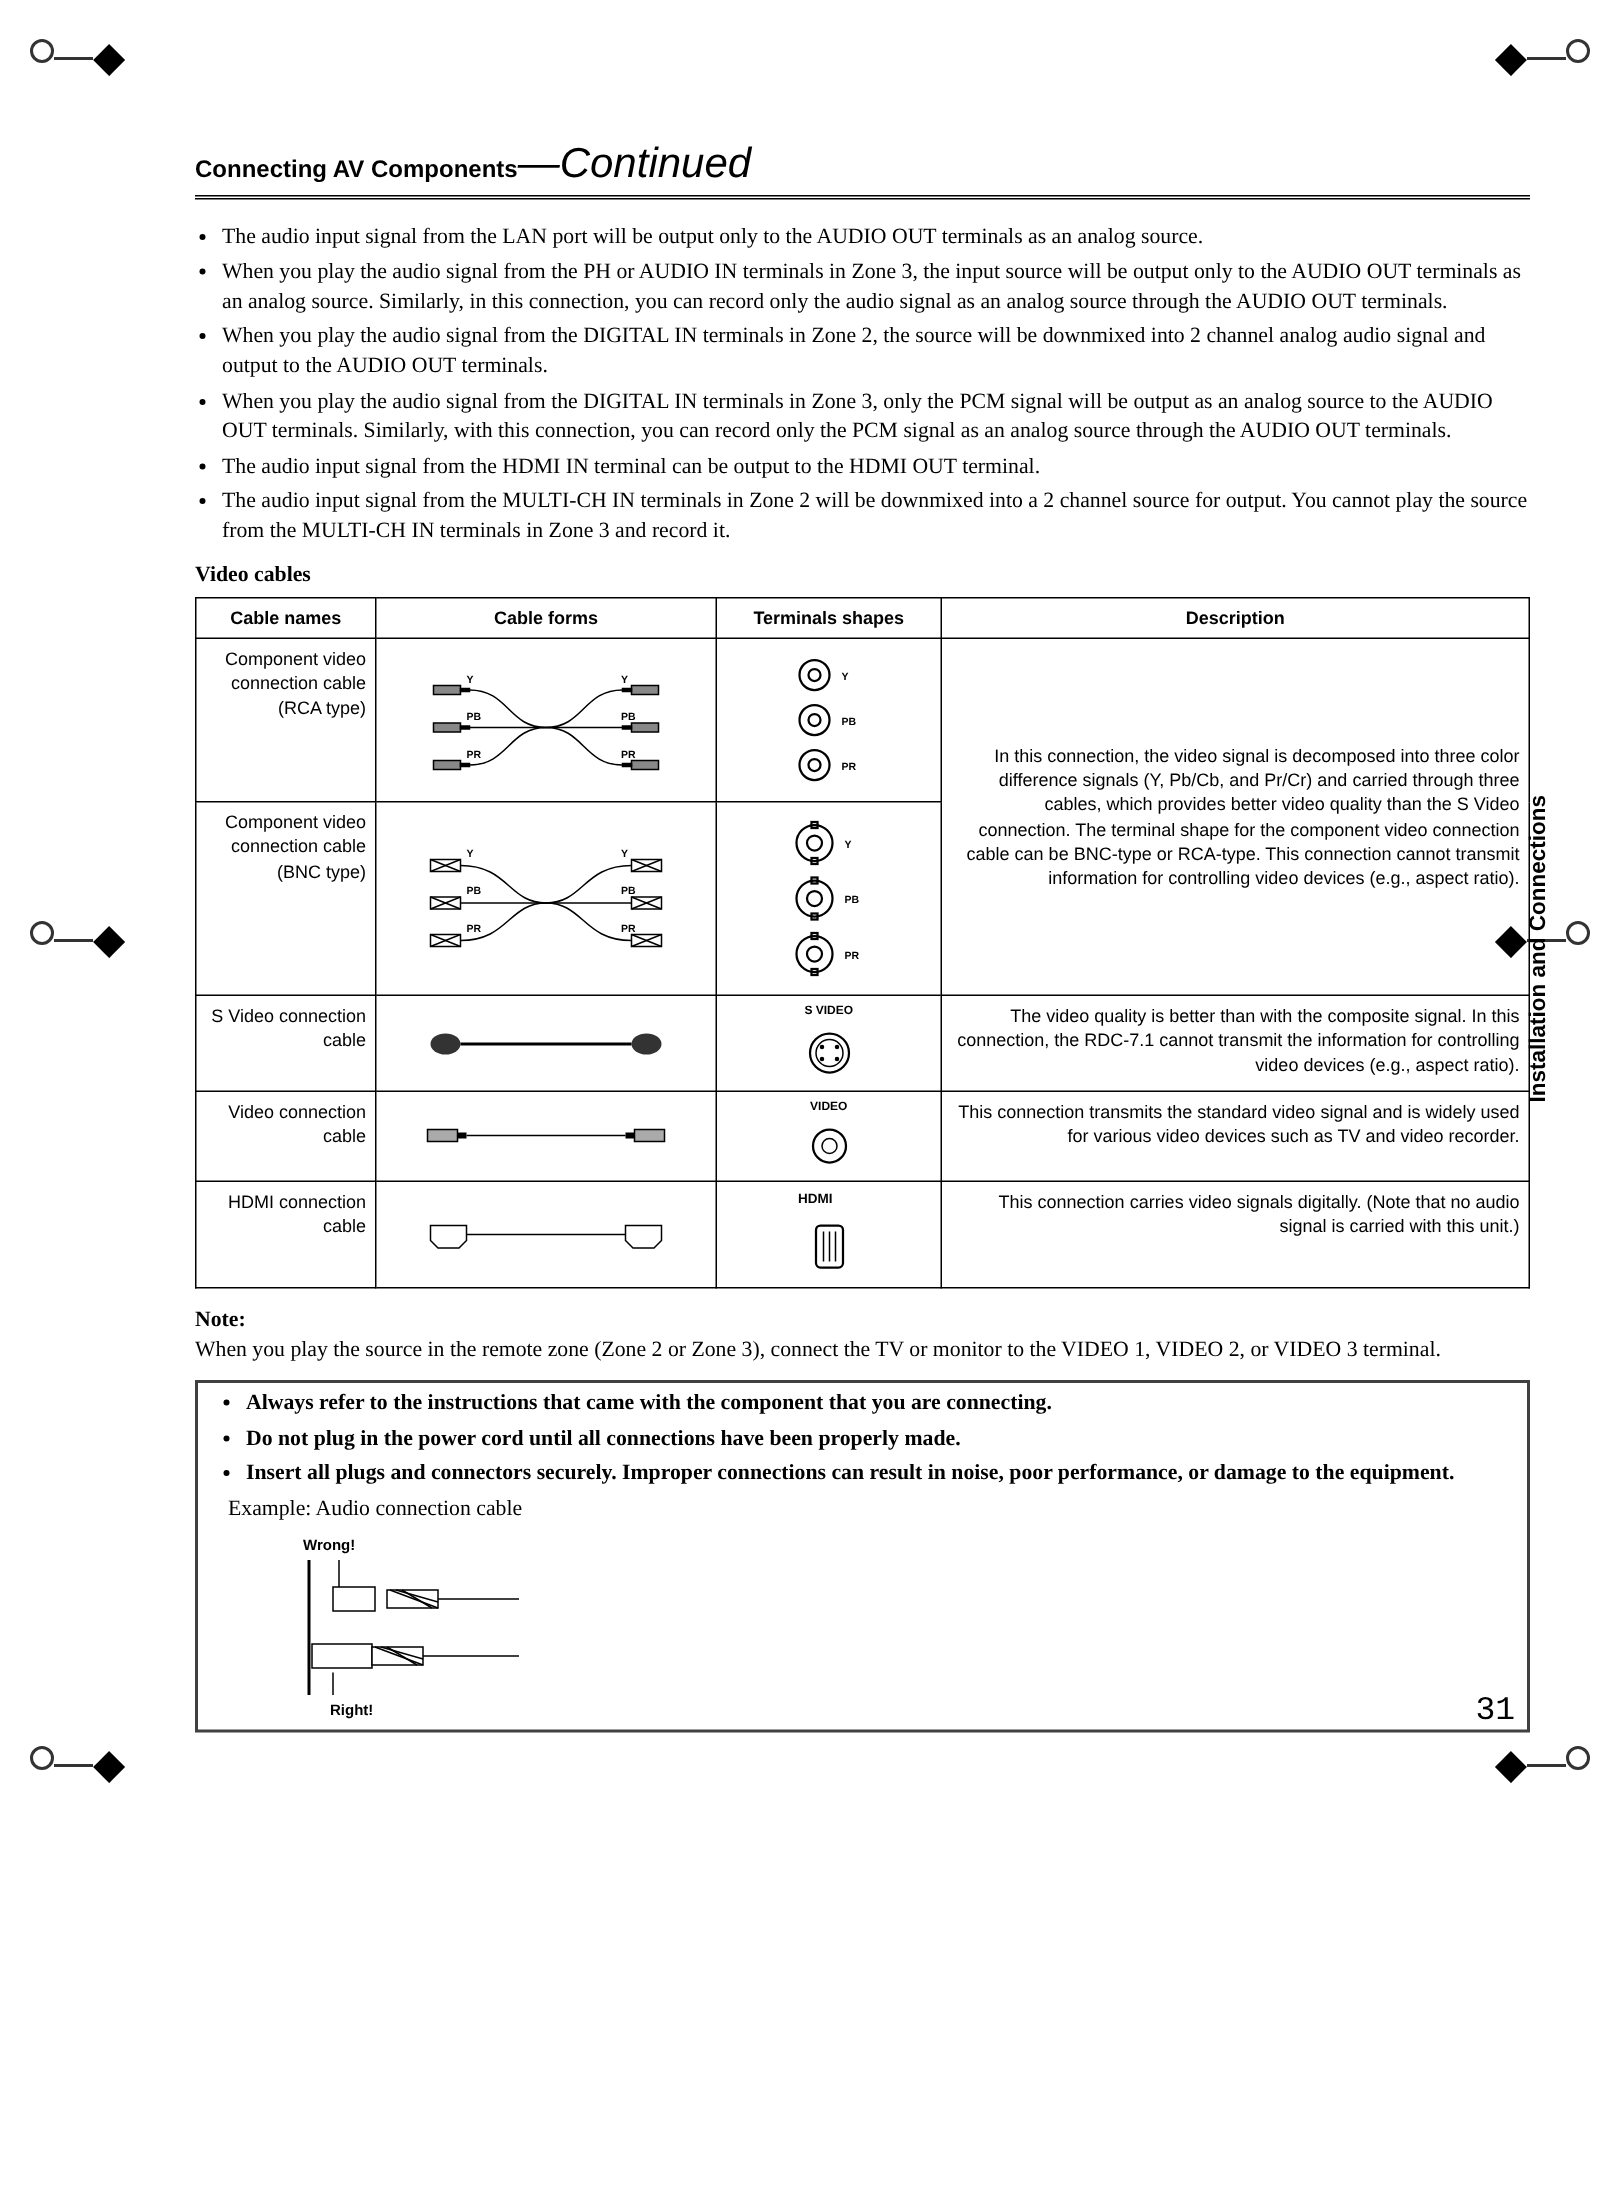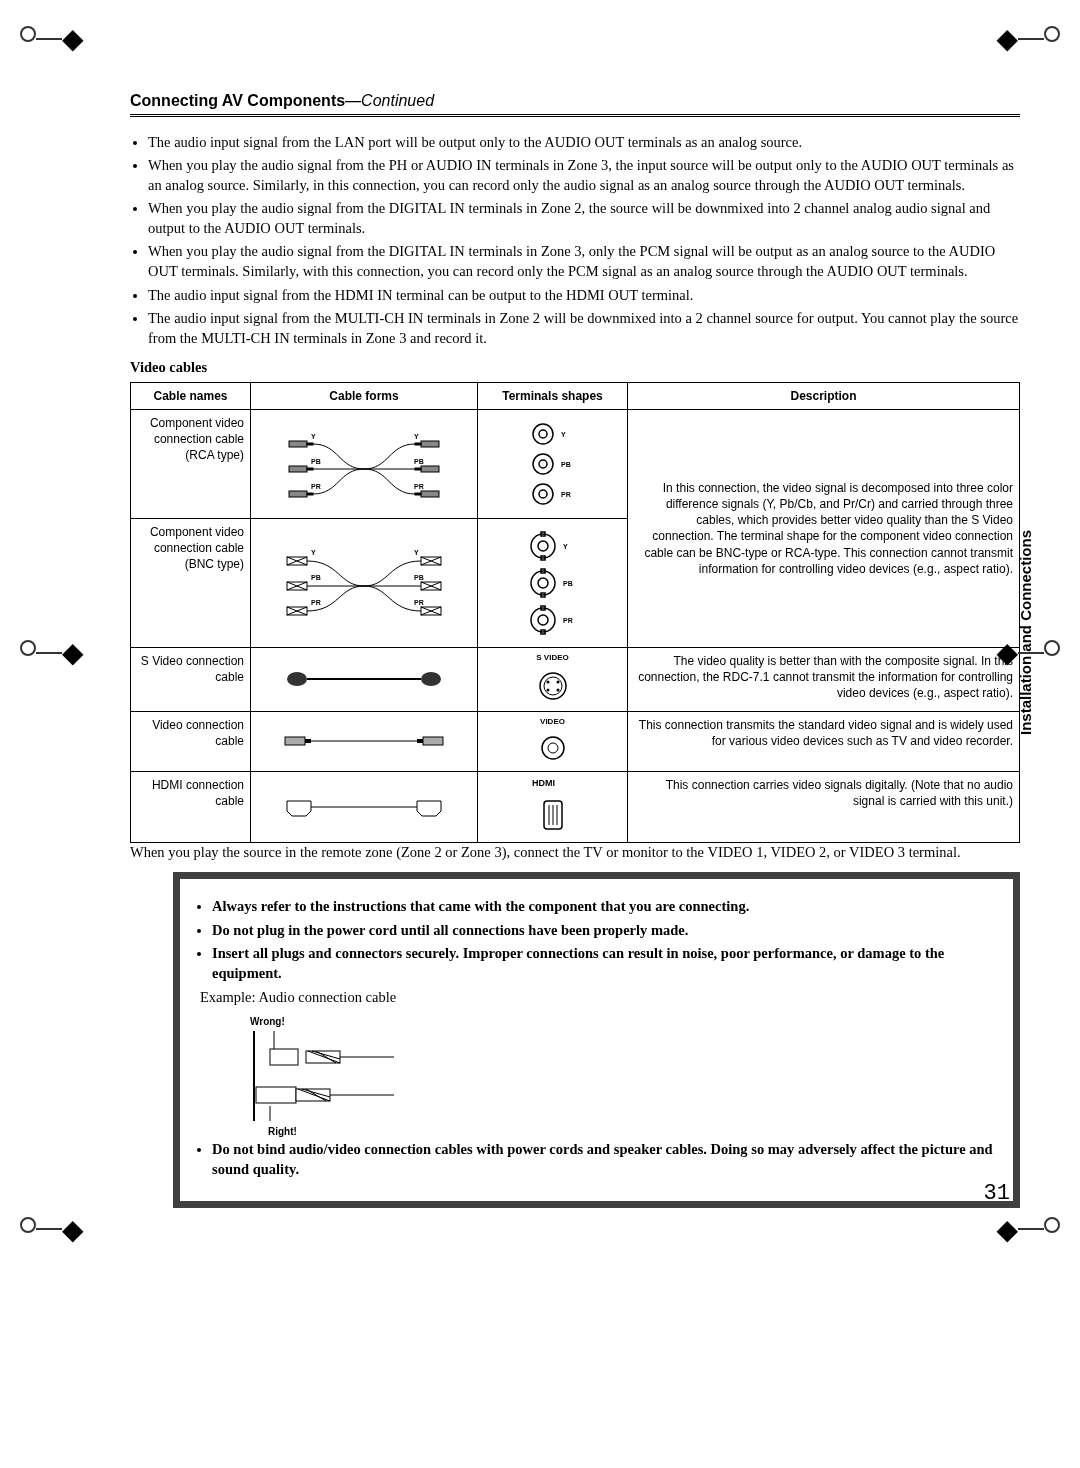--- a/index.html
+++ b/index.html
@@ -32,45 +32,44 @@
   .crop-bl { bottom:20px; left:20px; }
   .crop-br { bottom:20px; right:20px; }
   .crop-ml { top:50%; left:20px; }
   .crop-mr { top:50%; right:20px; }
   .section-head {
     border-bottom: 3px double #000;
     padding-bottom: 2px;
     margin-bottom: 16px;
   }
   .section-title { font-size: 16px; font-weight: bold; font-family: Arial, Helvetica, sans-serif; }
-  .section-sub { font-size: 16px; font-style: italic; font-family: Arial, Helvetica, sans-serif; font-weight: normal;}
+  .section-sub { font-size: 28px; font-style: italic; font-family: Arial, Helvetica, sans-serif; font-weight: normal;}
   ul.bullets { margin: 0 0 8px 0; padding-left: 18px; }
   ul.bullets li { margin-bottom: 4px; }
   .subhead { font-weight: bold; margin-top: 10px; margin-bottom: 4px; }
   table.cables {
     border-collapse: collapse;
     width: 100%;
     font-family: Arial, Helvetica, sans-serif;
     font-size: 12px;
     padding-left: 20px;
   }
   table.cables th, table.cables td {
     border: 1px solid #000;
     padding: 5px 6px;
     vertical-align: top;
     text-align: right;
   }
   table.cables th { font-weight: bold; text-align: center; }
   table.cables td.center { text-align: center; vertical-align: middle; }
   .note-head { font-weight: bold; margin-top: 12px; }
   .note-box {
-    border: 7px solid #404040;
-    padding: 18px 14px;
+    border: 2px solid #404040;
+    padding: 4px 14px;
     margin-top: 10px;
-    margin-left: 43px;
   }
   .note-box ul { margin:0; padding-left:18px; }
   .note-box li { font-weight: bold; margin-bottom: 4px; }
   .example-label { font-weight: normal; margin-left: 6px; margin-top:4px;}
   .side-tab {
     position: absolute;
     right: 44px;
     top: 530px;
     writing-mode: vertical-rl;
     transform: rotate(180deg);
@@ -302,20 +301,21 @@
           <line x1="11" y1="8" x2="11" y2="28" stroke="#000"></line>
               <line x1="15" y1="8" x2="15" y2="28" stroke="#000"></line>
               <line x1="19" y1="8" x2="19" y2="28" stroke="#000"></line>
         </svg>
       </td>
       <td>This connection carries video signals digitally. (Note that no audio signal is carried with this unit.)</td>
     </tr>
   </tbody>
     </table>
 
+  <div class="note-head">Note:</div>
   <div>When you play the source in the remote zone (Zone 2 or Zone 3), connect the TV or monitor to the VIDEO 1, VIDEO 2, or VIDEO 3 terminal.</div>
 
   <div class="note-box">
     <ul>
       <li>Always refer to the instructions that came with the component that you are connecting.</li>
       <li>Do not plug in the power cord until all connections have been properly made.</li>
       <li>Insert all plugs and connectors securely. Improper connections can result in noise, poor performance, or damage to the equipment.</li>
     </ul>
     <div class="example-label">Example: Audio connection cable</div>
     <div class="wrong-right" style="margin:4px 0 0 30px">
@@ -338,20 +338,17 @@
         <g stroke="#000">
             <line x1="74" y1="58" x2="106" y2="70"></line>
             <line x1="78" y1="58" x2="106" y2="66"></line>
             <line x1="82" y1="58" x2="102" y2="70"></line>
           </g>
         <line x1="106" y1="64" x2="170" y2="64" stroke="#000"></line>
         <line x1="46" y1="75" x2="46" y2="90" stroke="#000"></line>
       </svg>
       <span class="wrong-right-lbl" style="margin-left:44px">Right!</span>
     </div>
-    <ul>
-      <li>Do not bind audio/video connection cables with power cords and speaker cables. Doing so may adversely affect the picture and sound quality.</li>
-    </ul>
   </div>
 
   <div class="side-tab">Installation and Connections</div>
   <div class="page-num">31</div>
 </div>
 
 </body></html>

